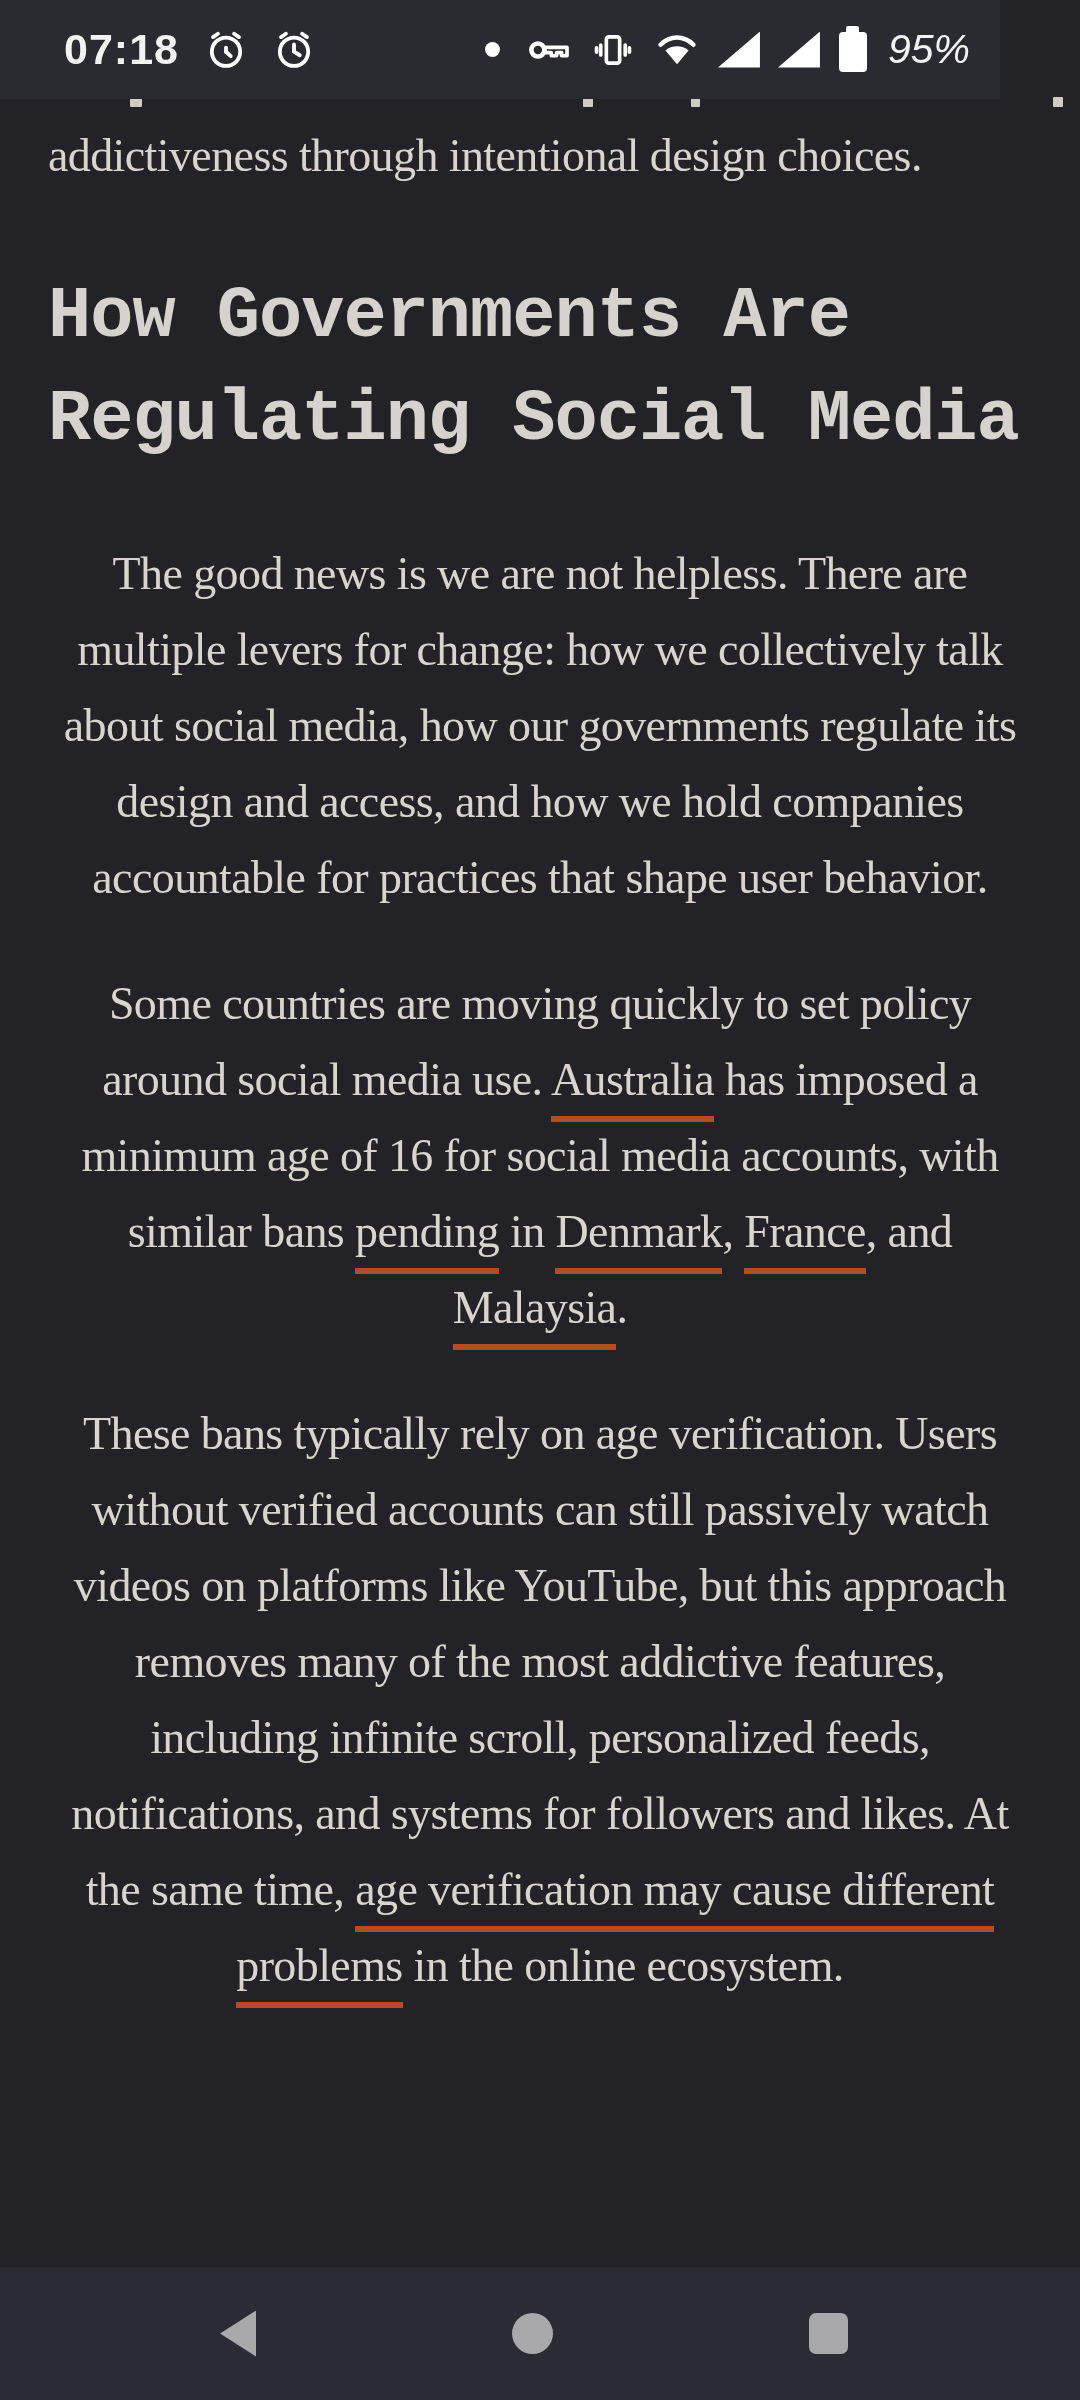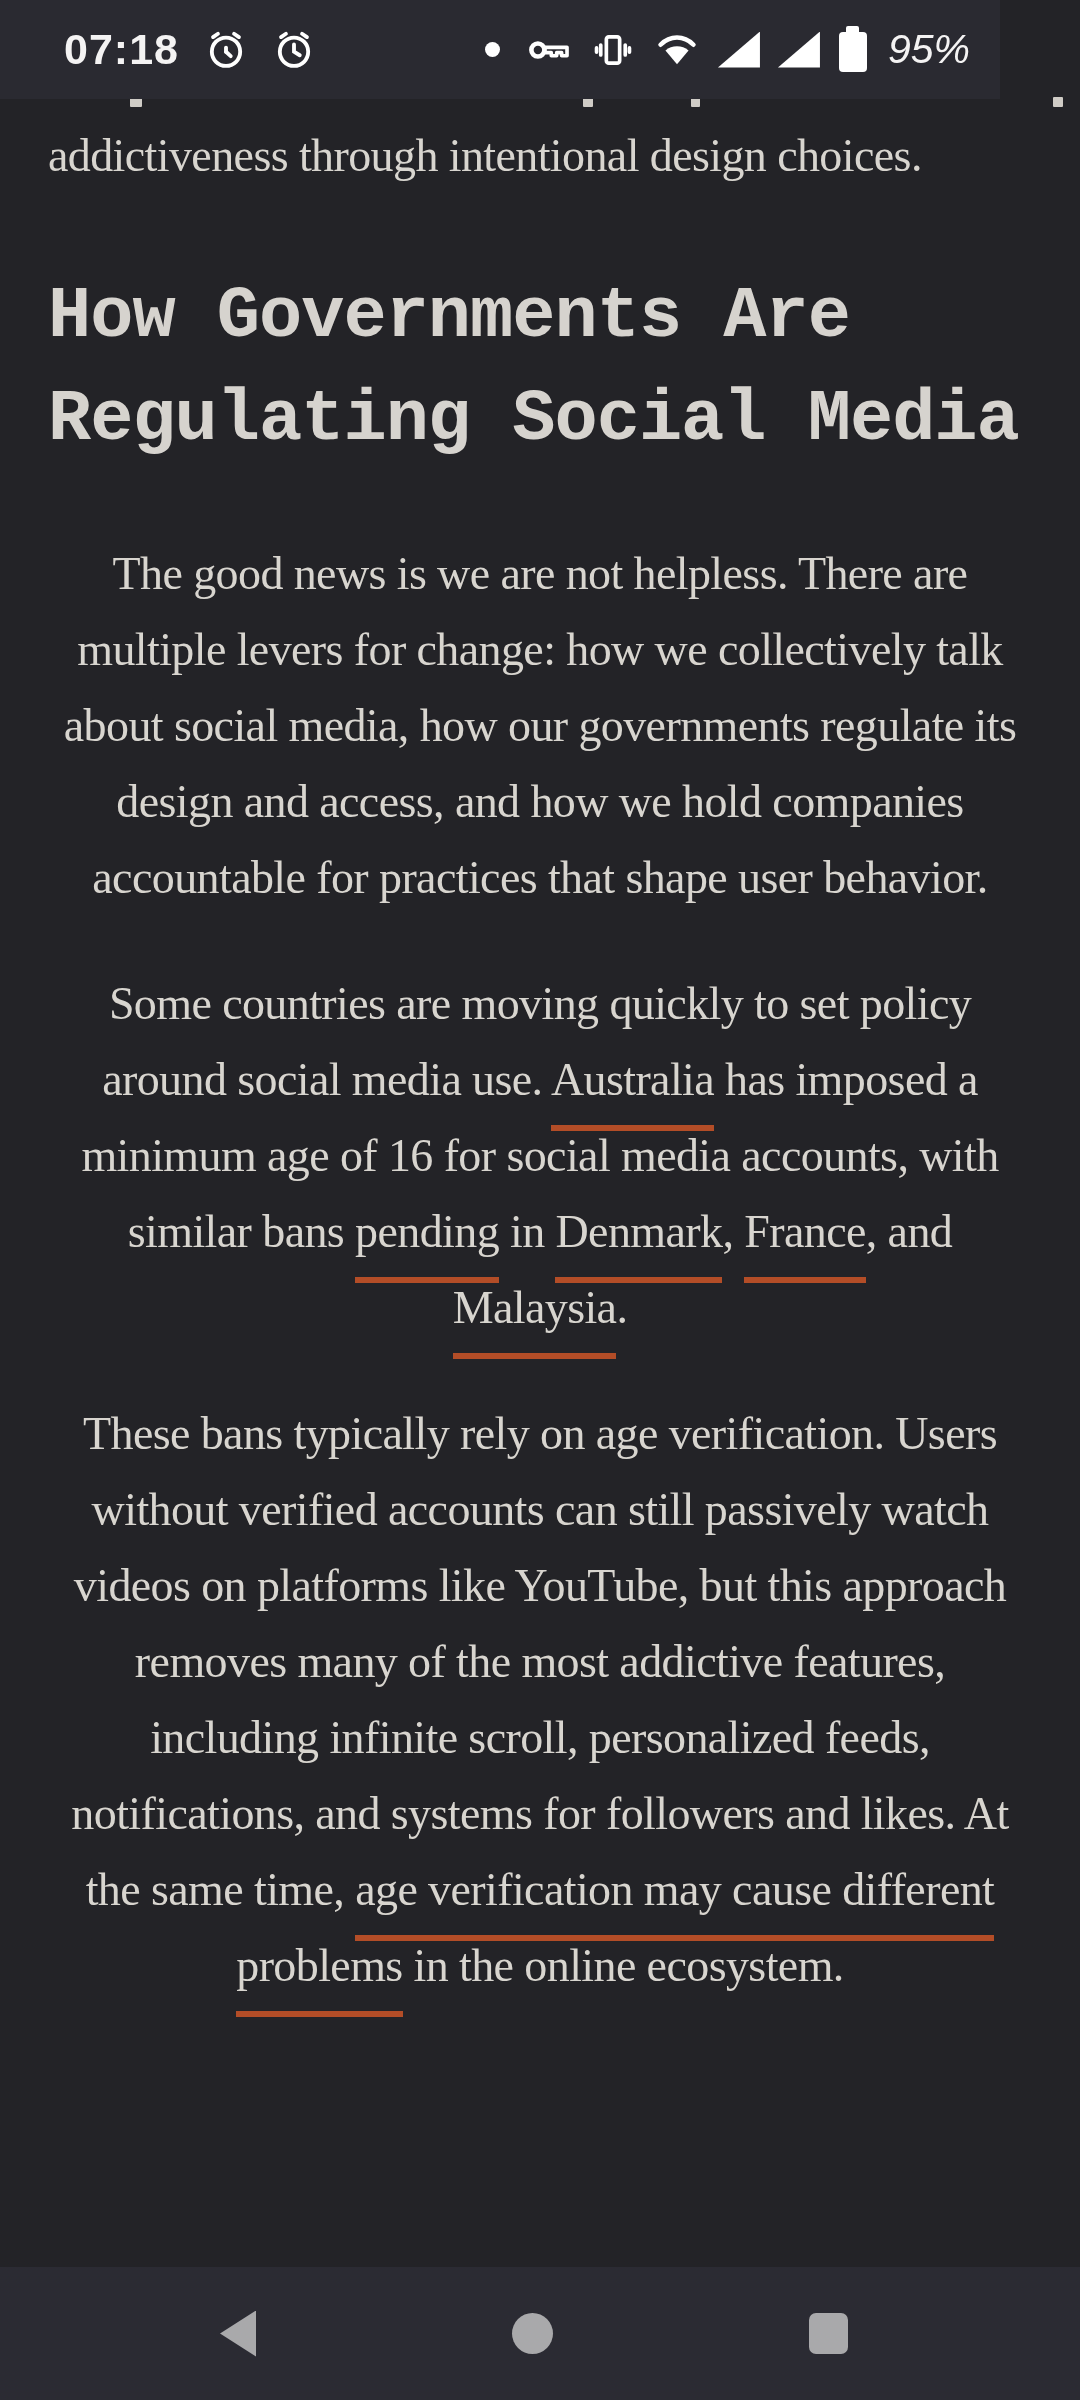--- a/index.html
+++ b/index.html
@@ -37,21 +37,21 @@
   .frag.f4{left:1053px;width:10px;}
   .tail-line{margin:118px 0 0 0;}
   h2.article-heading{
     font-family:Liberation Mono, monospace;font-weight:700;
     color:#d6d3ce;font-size:72px;line-height:103px;letter-spacing:-1px;
     margin:72px 0 64px 0;
   }
   p.para{margin:0 0 50px 0;text-align:center;}
   .link{
     color:#d8d5cf;text-decoration:none;cursor:pointer;
-    border-bottom:6px solid #b34d27;padding-bottom:20px;
+    border-bottom:6px solid #b34d27;padding-bottom:11px;
   }
   
   .nav-bar{
     position:absolute;left:0;top:2267px;width:1080px;height:133px;
     background:#2b2b33;z-index:10;
   }
   .nav-btn{position:absolute;top:0;width:120px;height:133px;display:flex;align-items:center;justify-content:center;}
   .nav-back{left:178px;}
   .nav-home{left:472px;}
   .nav-recents{left:768px;}

